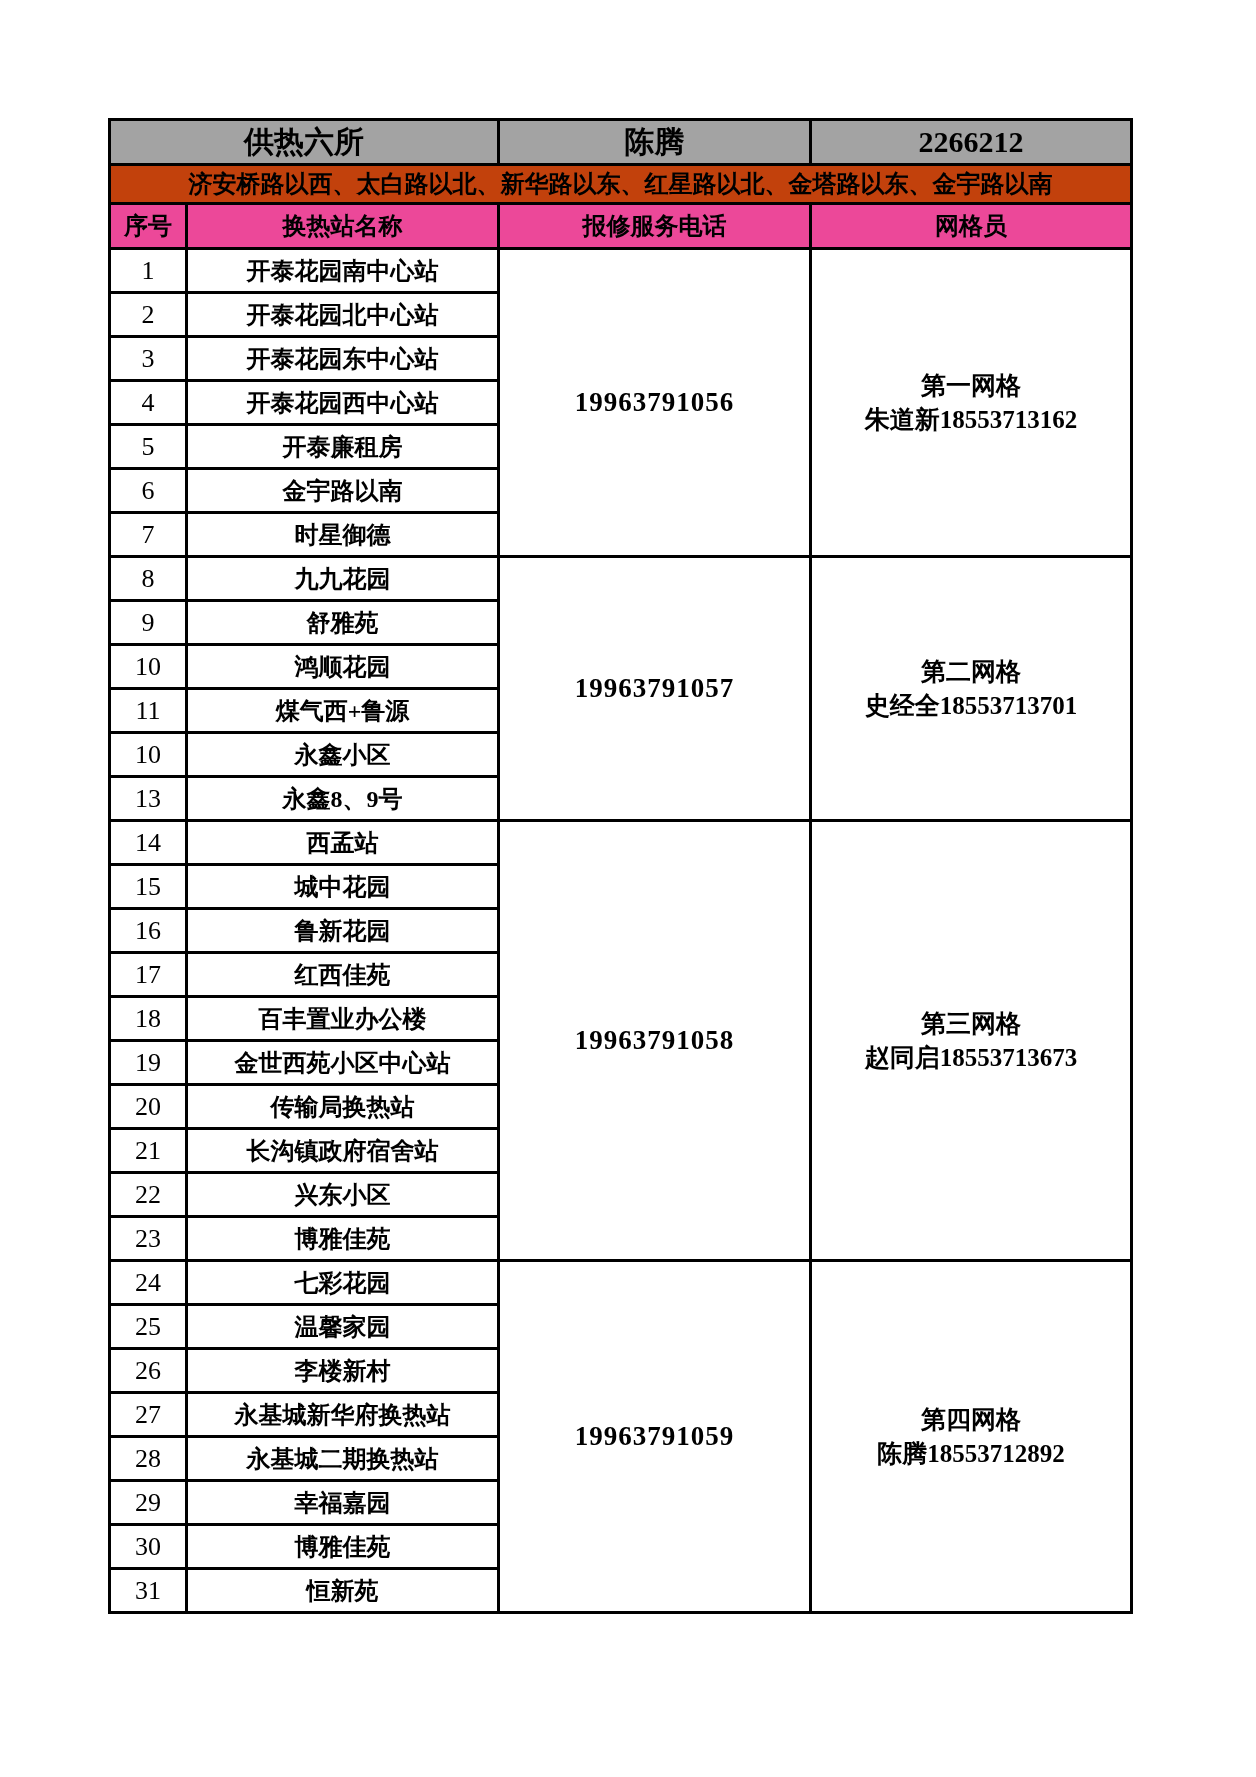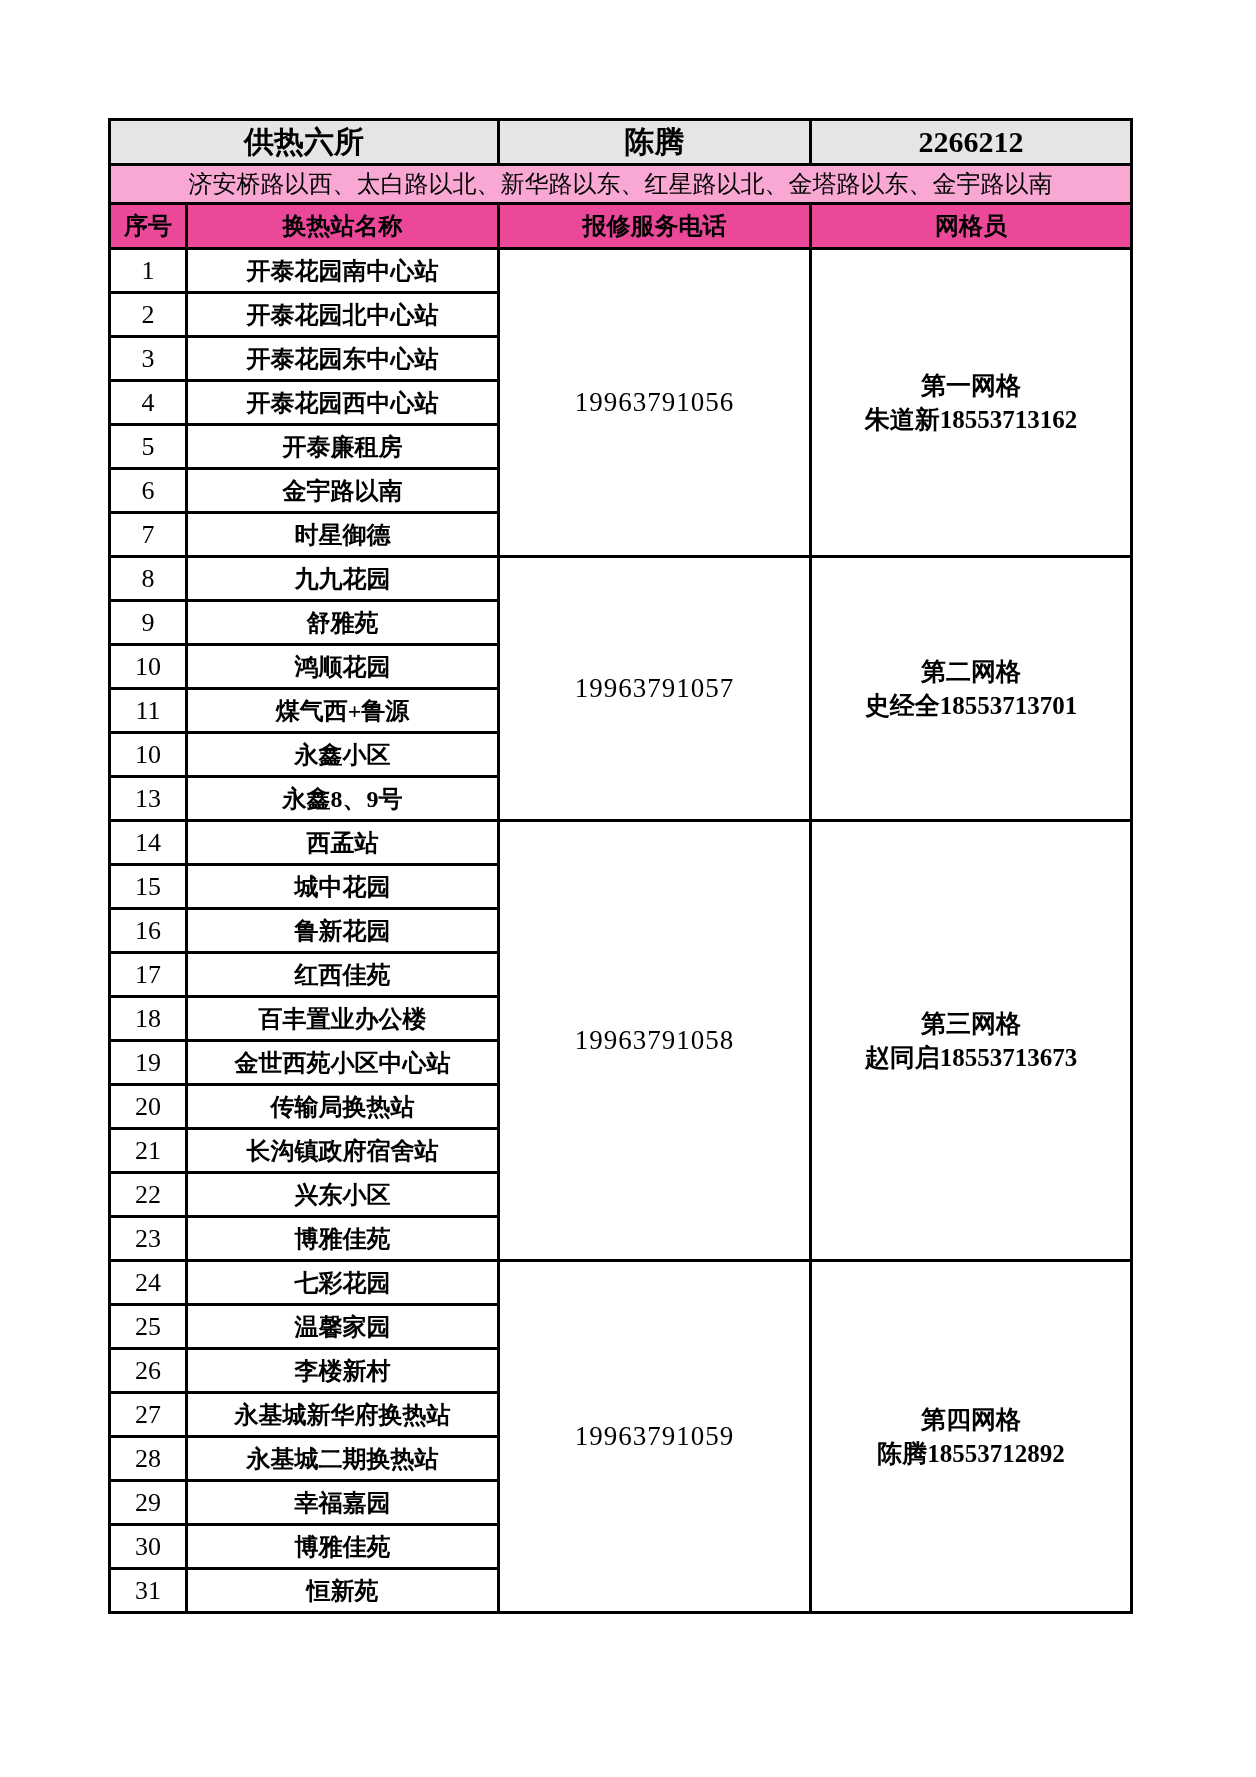--- a/index.html
+++ b/index.html
@@ -26,30 +26,30 @@
     table-layout: fixed;
   }
   table.heat-table td, table.heat-table th {
     border: 3px solid #000000;
     text-align: center;
     vertical-align: middle;
     padding: 0 4px;
     overflow: hidden;
   }
   tr.title-row td {
-    background: #e5e5e5;
+    background: #a3a3a3;
     height: 42px;
     font-size: 30px;
     font-weight: bold;
   }
   tr.region-row td {
-    background: #f9a8d4;
+    background: #c2410c;
     height: 36px;
     font-size: 24px;
-    font-weight: normal;
+    font-weight: bold;
   }
   tr.colhead-row th {
     background: #ec4899;
     height: 42px;
     font-size: 24px;
     font-weight: bold;
   }
   tr.data-row td {
     background: #ffffff;
     height: 41px;
@@ -57,21 +57,21 @@
   td.serial-cell {
     font-size: 26px;
     font-weight: normal;
   }
   td.name-cell {
     font-size: 24px;
     font-weight: bold;
   }
   td.phone-cell {
     font-size: 27px;
-    font-weight: normal;
+    font-weight: bold;
     letter-spacing: 1px;
   }
   td.grid-cell {
     font-size: 25px;
     font-weight: bold;
     line-height: 1.35;
   }
 </style>
 </head>
 <body>

